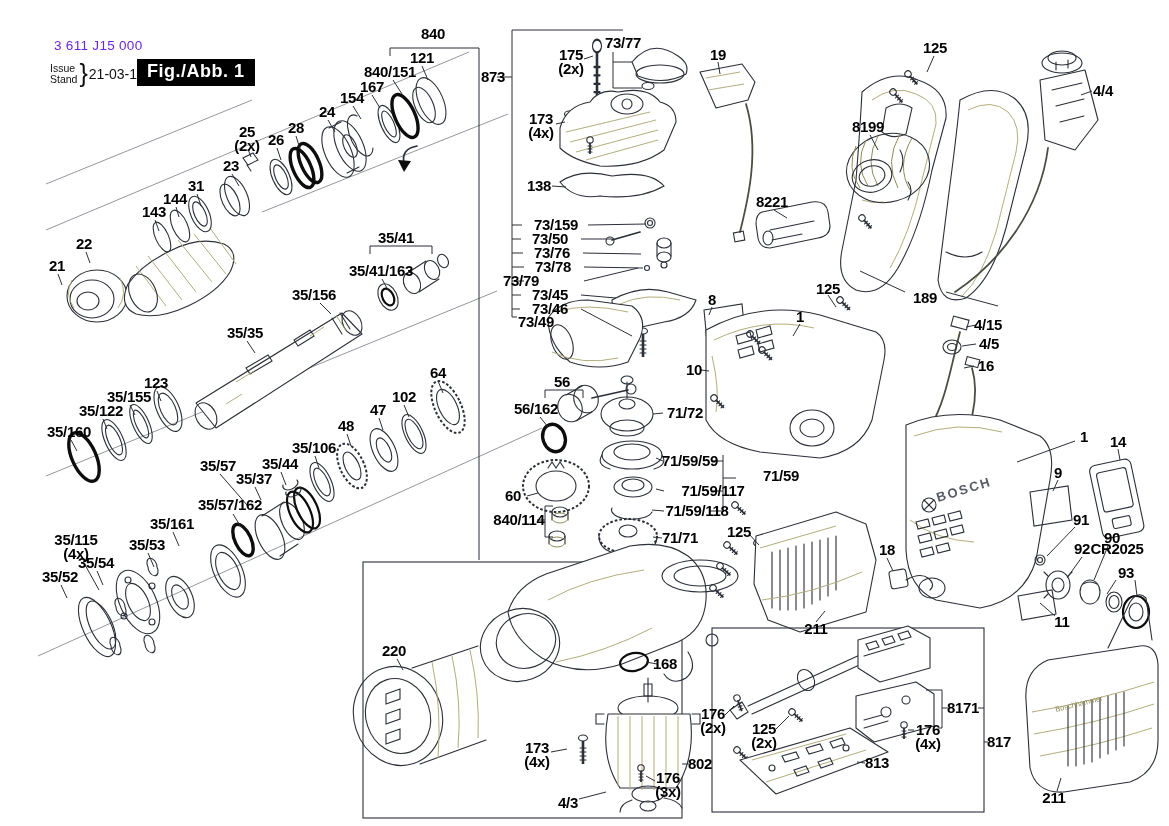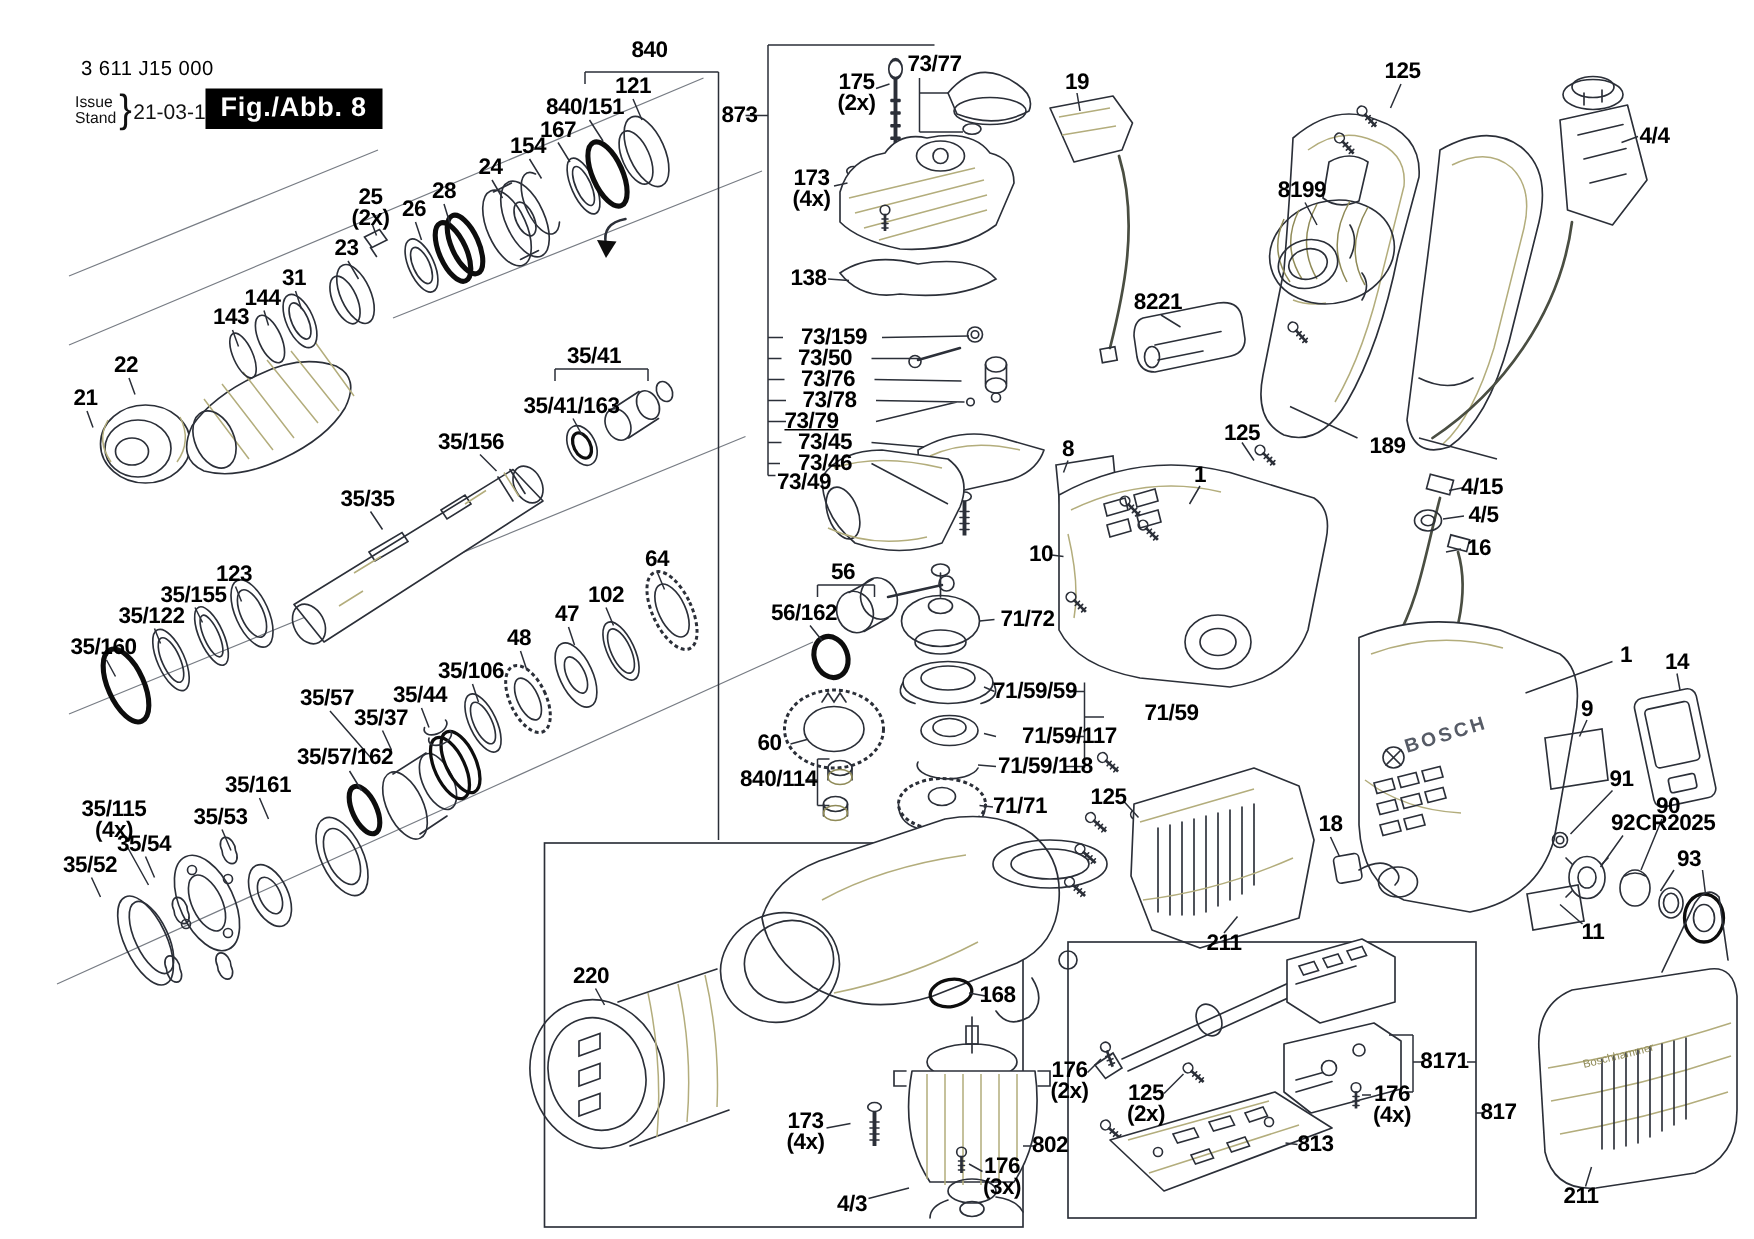--- a/index.html
+++ b/index.html
@@ -12,21 +12,21 @@
   .ol{stroke:#b3ad7c;fill:none;stroke-width:1;}
   .ol2{stroke:#8f8a57;fill:none;stroke-width:1;}
   .bk{stroke:#0d0d0d;fill:none;stroke-width:3.4;}
   .bk2{stroke:#0d0d0d;fill:none;stroke-width:2.2;}
   .ld{stroke:#2b2f38;fill:none;stroke-width:1;}
   .gd{stroke:#777c84;fill:none;stroke-width:0.8;}
   .teeth{stroke:#2b2f38;fill:none;stroke-width:2;stroke-dasharray:2.6 2;}
   .wire{stroke:#4a4e42;fill:none;stroke-width:1.8;stroke-linecap:round;}
   .callout{position:absolute;transform:translate(-50%,-50%);font-weight:bold;font-size:15px;
            line-height:14px;color:#000;text-align:center;white-space:pre-line;letter-spacing:-0.3px;}
-  #partno{position:absolute;left:54px;top:38px;font-size:13.5px;color:#000000;letter-spacing:0.3px;}
+  #partno{position:absolute;left:54px;top:38px;font-size:13.5px;color:#6d28d9;letter-spacing:0.3px;}
   #issue{position:absolute;left:50px;top:59px;display:flex;align-items:center;color:#111;}
   #issue .lbl{font-size:10.5px;line-height:11px;text-align:left;}
   #issue .brace{font-size:25px;font-weight:300;margin:0 1px 0 2px;transform:scaleY(1.05);}
   #issue .date{font-size:14px;}
   #figbadge{position:absolute;left:137px;top:59px;background:#000;color:#fff;
             font-size:18px;font-weight:bold;padding:2px 10px 4px 10px;letter-spacing:0.5px;}
   #footer{position:absolute;left:46px;top:750px;font-size:11px;line-height:13.2px;color:#111;}
 </style>
 </head>
 <body>
@@ -371,21 +371,21 @@
 
 <div id="partno">3 611 J15 000</div>
 <div id="issue">
   <div class="lbl">
     <div>Issue</div>
     <div>Stand</div>
   </div>
   <div class="brace">}</div>
   <div class="date">21-03-18</div>
 </div>
-<div id="figbadge">Fig./Abb. 8</div>
+<div id="figbadge">Fig./Abb. 1</div>
 
 
 <div id="callouts">
       <div class="callout" style="left: 433px; top: 34px;">840</div>
       <div class="callout" style="left: 422px; top: 58px;">121</div>
       <div class="callout" style="left: 390px; top: 72px;">840/151</div>
       <div class="callout" style="left: 493px; top: 77px;">873</div>
       <div class="callout" style="left: 623px; top: 43px;">73/77</div>
       <div class="callout" style="left: 571px; top: 62px;">175
 (2x)</div>
@@ -405,21 +405,21 @@
       <div class="callout" style="left: 231px; top: 166px;">23</div>
       <div class="callout" style="left: 539px; top: 186px;">138</div>
       <div class="callout" style="left: 772px; top: 202px;">8221</div>
       <div class="callout" style="left: 196px; top: 186px; text-align: right;">31</div>
       <div class="callout" style="left: 175px; top: 199px;">144</div>
       <div class="callout" style="left: 154px; top: 212px;">143</div>
       <div class="callout" style="left: 556px; top: 225px;">73/159</div>
       <div class="callout" style="left: 550px; top: 239px;">73/50</div>
       <div class="callout" style="left: 552px; top: 253px;">73/76</div>
       <div class="callout" style="left: 553px; top: 267px;">73/78</div>
-      <div class="callout" style="left: 541px; top: 281px; text-decoration: underline;">73/79</div>
+      <div class="callout" style="left: 521px; top: 281px;">73/79</div>
       <div class="callout" style="left: 550px; top: 295px;">73/45</div>
       <div class="callout" style="left: 550px; top: 309px;">73/46</div>
       <div class="callout" style="left: 536px; top: 322px;">73/49</div>
       <div class="callout" style="left: 925px; top: 298px;">189</div>
       <div class="callout" style="left: 84px; top: 244px;">22</div>
       <div class="callout" style="left: 57px; top: 266px;">21</div>
       <div class="callout" style="left: 396px; top: 238px;">35/41</div>
       <div class="callout" style="left: 381px; top: 271px;">35/41/163</div>
       <div class="callout" style="left: 314px; top: 295px;">35/156</div>
       <div class="callout" style="left: 712px; top: 300px;">8</div>

